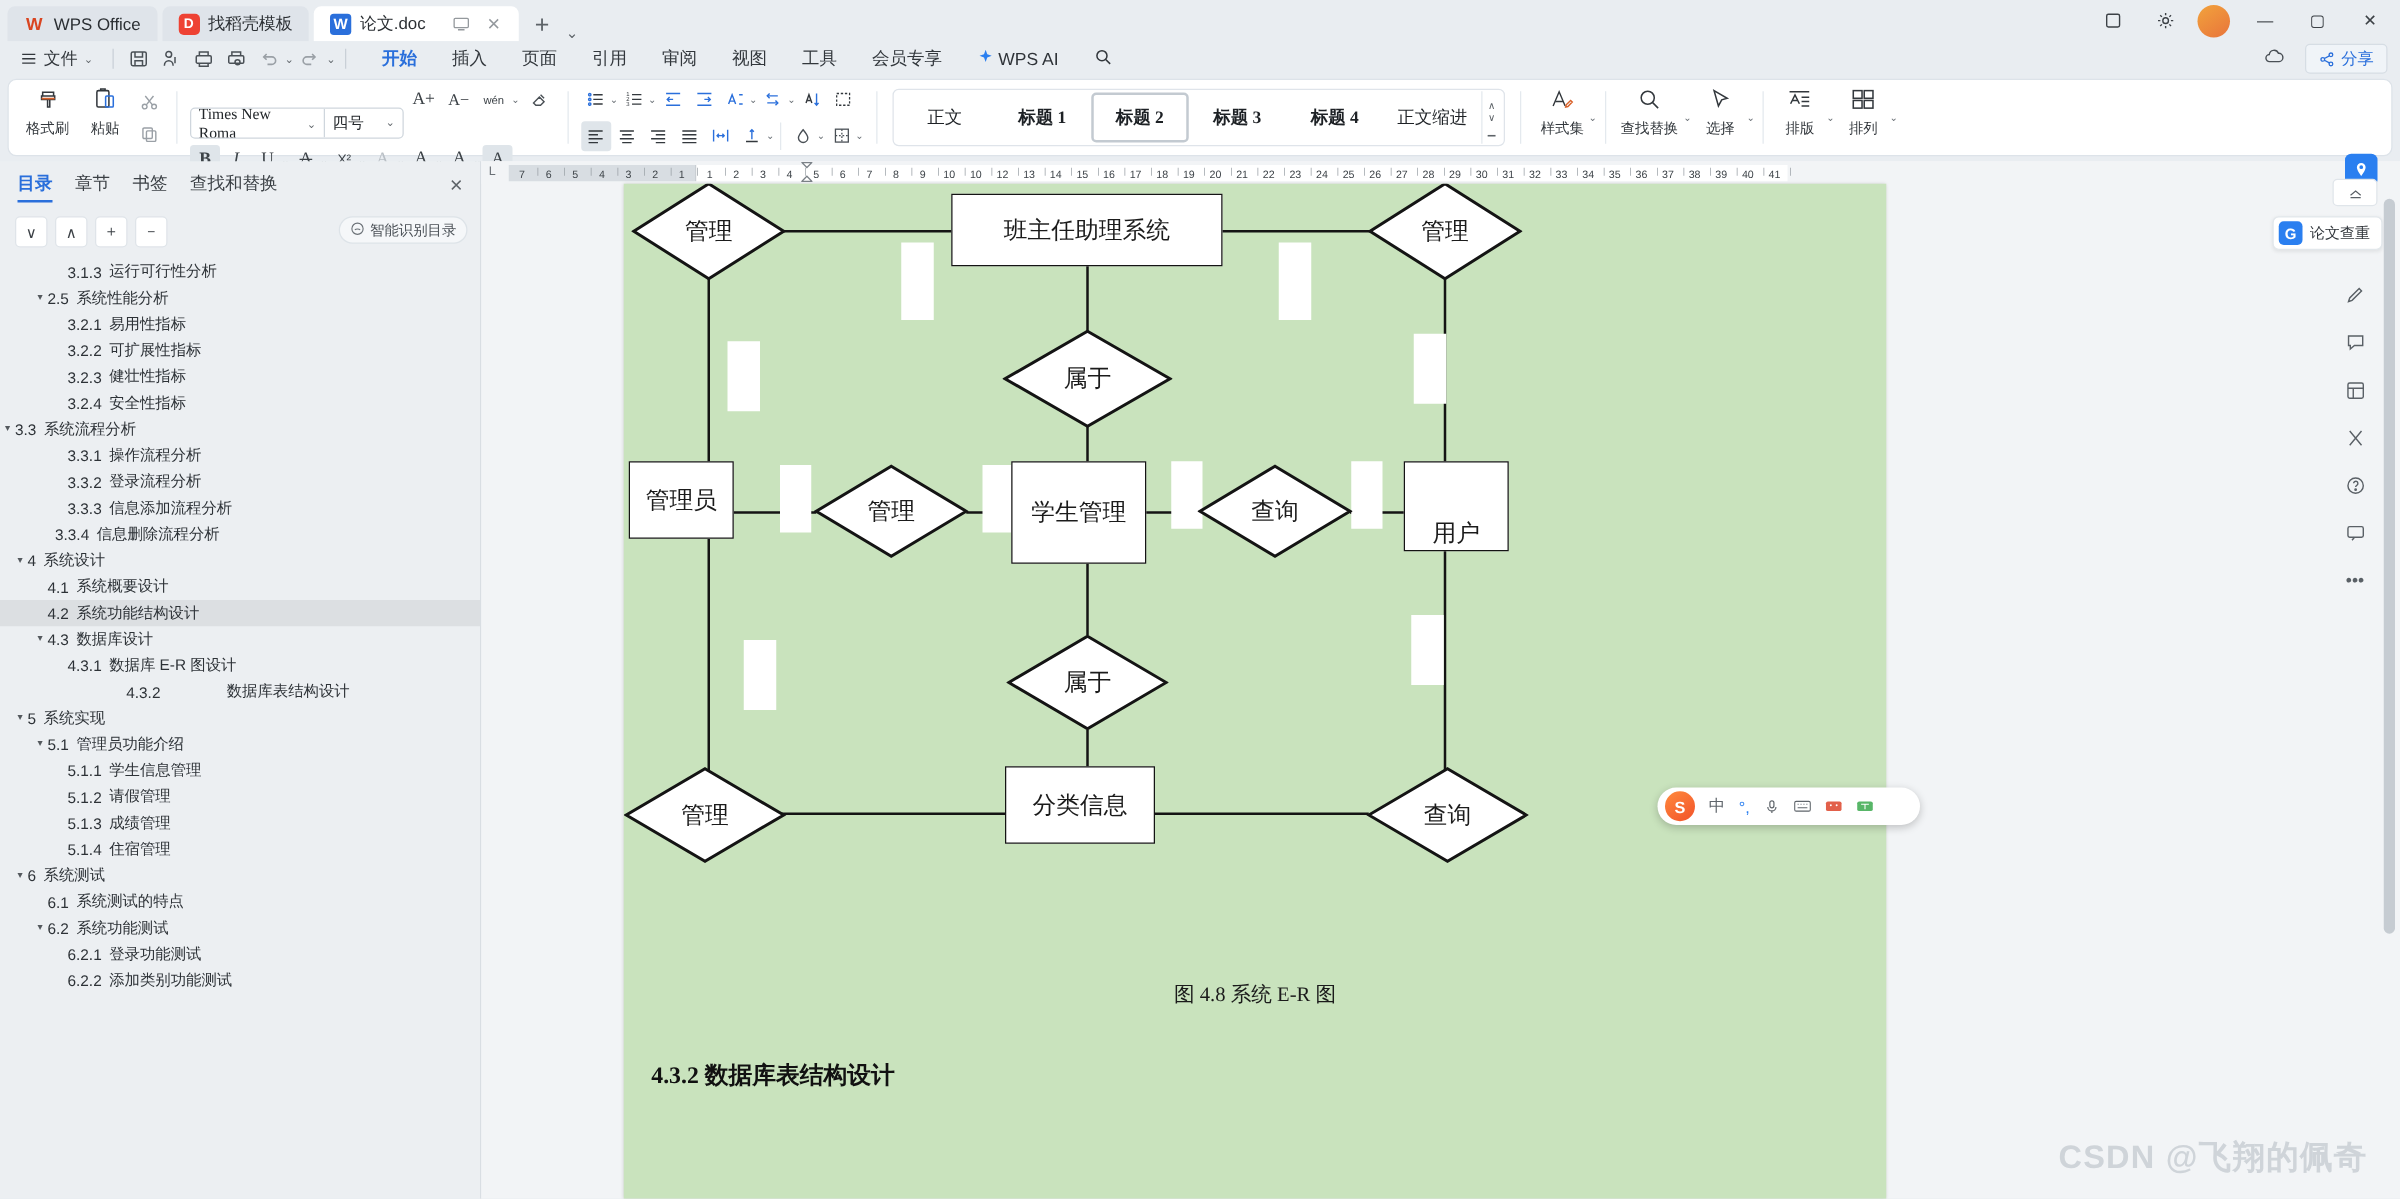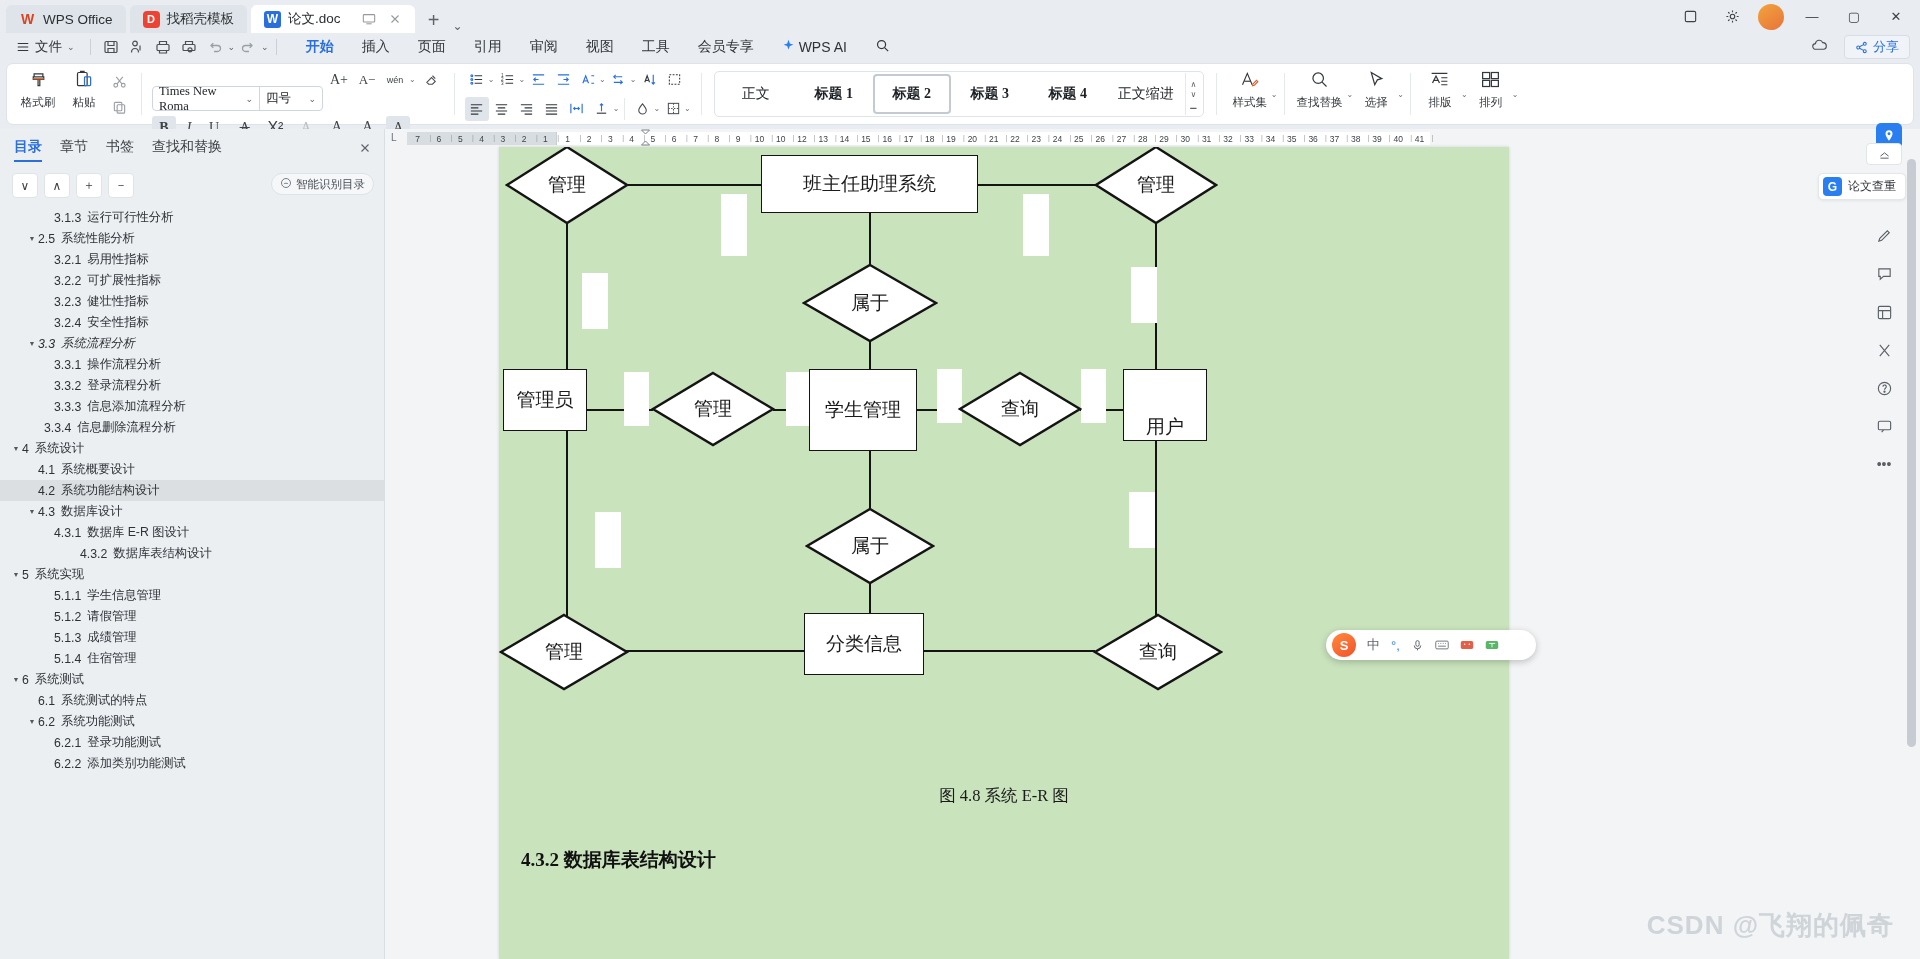--- a/index.html
+++ b/index.html
@@ -445,21 +445,21 @@
               </div>
             <div class="sqbtn">
                 <span class="bch" style="text-decoration:underline">U</span>
               </div>
             <span class="caretmini">⌄</span>
             <div class="sqbtn">
                 <span class="bch" style="text-decoration:line-through">A</span>
               </div>
             <span class="caretmini">⌄</span>
             <div class="sqbtn">
-                <span style="font-size:16px">X²</span>
+                <span style="font-size:11px">X²</span>
               </div>
             <span class="caretmini">⌄</span>
             <div class="sqbtn">
                 <span class="bch" style="color:#b9bfc5">A</span>
               </div>
             <span class="caretmini">⌄</span>
             <div class="sqbtn">
                 <span class="bch" style="border-bottom:3px solid #e8c63a">A</span>
               </div>
             <span class="caretmini">⌄</span>
@@ -740,21 +740,21 @@
         <div class="toc-row" style="padding-left: 42px;">
           <span class="toc-arrow blank">▼</span>
           <span class="toc-num">3.2.3</span>
           <span>健壮性指标</span>
         </div>
         <div class="toc-row" style="padding-left: 42px;">
           <span class="toc-arrow blank">▼</span>
           <span class="toc-num">3.2.4</span>
           <span>安全性指标</span>
         </div>
-        <div class="toc-row" style="padding-left: 26px; font-style: italic;">
+        <div class="toc-row" style="">
           <span class="toc-arrow">▼</span>
           <span class="toc-num">3.3</span>
           <span>系统流程分析</span>
         </div>
         <div class="toc-row" style="padding-left: 42px;">
           <span class="toc-arrow blank">▼</span>
           <span class="toc-num">3.3.1</span>
           <span>操作流程分析</span>
         </div>
         <div class="toc-row" style="padding-left: 42px;">
@@ -790,29 +790,34 @@
         <div class="toc-row" style="padding-left: 26px;">
           <span class="toc-arrow">▼</span>
           <span class="toc-num">4.3</span>
           <span>数据库设计</span>
         </div>
         <div class="toc-row" style="padding-left: 42px;">
           <span class="toc-arrow blank">▼</span>
           <span class="toc-num">4.3.1</span>
           <span>数据库 E-R 图设计</span>
         </div>
-        <div class="toc-row" style="padding-left: 68px;">
+        <div class="toc-row" style="padding-left: 42px; gap: 47px;">
           <span class="toc-arrow blank">▼</span>
           <span class="toc-num">4.3.2</span>
           <span>数据库表结构设计</span>
         </div>
         <div class="toc-row" style="padding-left: 10px;">
           <span class="toc-arrow">▼</span>
           <span class="toc-num">5</span>
           <span>系统实现</span>
+        </div>
+        <div class="toc-row" style="padding-left: 26px;">
+          <span class="toc-arrow">▼</span>
+          <span class="toc-num">5.1</span>
+          <span>管理员功能介绍</span>
         </div>
         <div class="toc-row" style="padding-left: 42px;">
           <span class="toc-arrow blank">▼</span>
           <span class="toc-num">5.1.1</span>
           <span>学生信息管理</span>
         </div>
         <div class="toc-row" style="padding-left: 42px;">
           <span class="toc-arrow blank">▼</span>
           <span class="toc-num">5.1.2</span>
           <span>请假管理</span>

